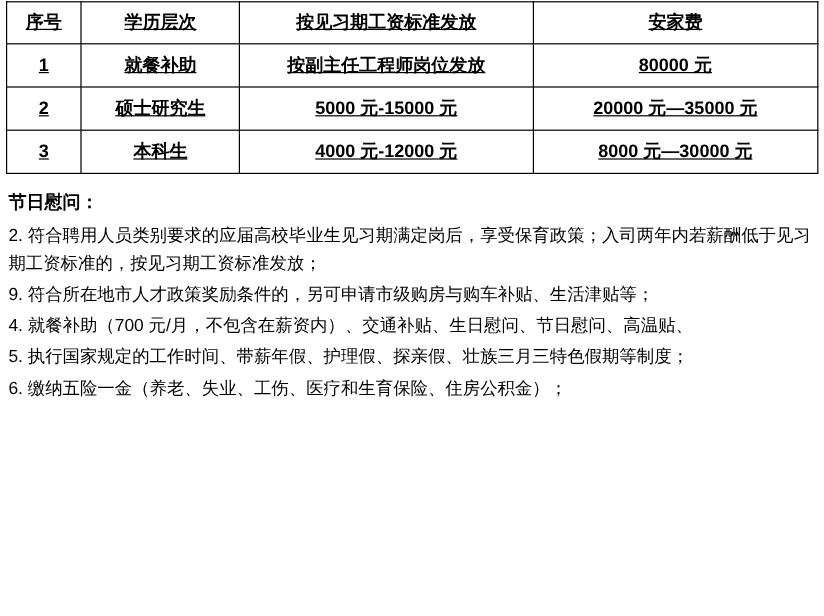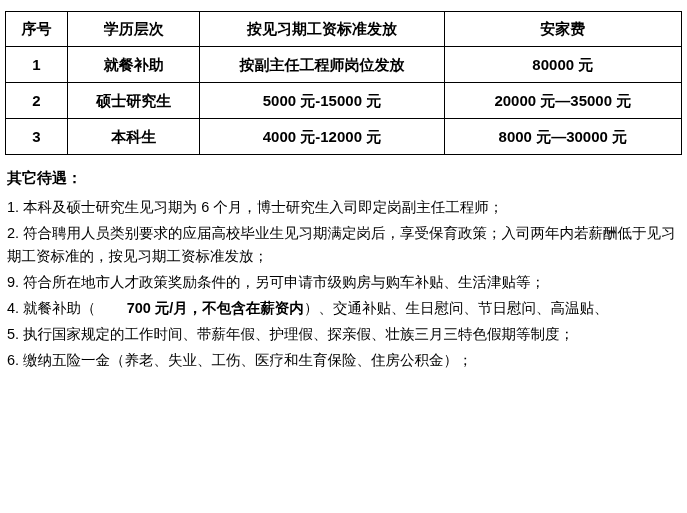--- a/index.html
+++ b/index.html
@@ -16,22 +16,23 @@
   }
   .page {
     position: relative;
     width: 687px;
     height: 513px;
     box-sizing: border-box;
   }
   table.salary-table {
     border-collapse: collapse;
     width: 677px;
-    margin: 11px 0 0 5px;
+    margin: 1px 0 0 5px;
     table-layout: fixed;
+    text-decoration: underline;
   }
   table.salary-table td, table.salary-table th {
     border: 1px solid #000000;
     text-align: center;
     vertical-align: middle;
     font-size: 15px;
     font-weight: bold;
     padding: 0;
     height: 35px;
     line-height: 1.3;
@@ -65,22 +66,21 @@
   .other-list {
     font-size: 14.5px;
     line-height: 1.62;
     font-weight: normal;
   }
   .other-item {
     margin-bottom: 2.5px;
     white-space: pre-wrap;
   }
   .other-item .bold {
-    font-weight: bold;
-    margin-left: 31px;
+    font-weight: normal;
   }
 </style>
 </head>
 <body>
 
 <div class="page">
 
   <table class="salary-table">
     <colgroup>
       <col class="col-no">
@@ -112,23 +112,22 @@
       <tr>
         <td>3</td>
         <td>本科生</td>
         <td>4000 元-12000 元</td>
         <td>8000 元—30000 元</td>
       </tr>
     </tbody>
   </table>
 
   <div class="other-block">
-    <div class="other-title">其它待遇：</div>
+    <div class="other-title">节日慰问：</div>
     <div class="other-list">
-      <div class="other-item">1. 本科及硕士研究生见习期为 6 个月，博士研究生入司即定岗副主任工程师；</div>
       <div class="other-item">2. 符合聘用人员类别要求的应届高校毕业生见习期满定岗后，享受保育政策；入司两年内若薪酬低于见习期工资标准的，按见习期工资标准发放；</div>
       <div class="other-item">9. 符合所在地市人才政策奖励条件的，另可申请市级购房与购车补贴、生活津贴等；</div>
       <div class="other-item"><span>4. 就餐补助（</span><span class="bold">700 元/月，不包含在薪资内</span><span>）、交通补贴、生日慰问、节日慰问、高温贴、</span><br></div>
       <div class="other-item">5. 执行国家规定的工作时间、带薪年假、护理假、探亲假、壮族三月三特色假期等制度；</div>
       <div class="other-item">6. 缴纳五险一金（养老、失业、工伤、医疗和生育保险、住房公积金）；</div>
     </div>
   </div>
 
 </div>
 

